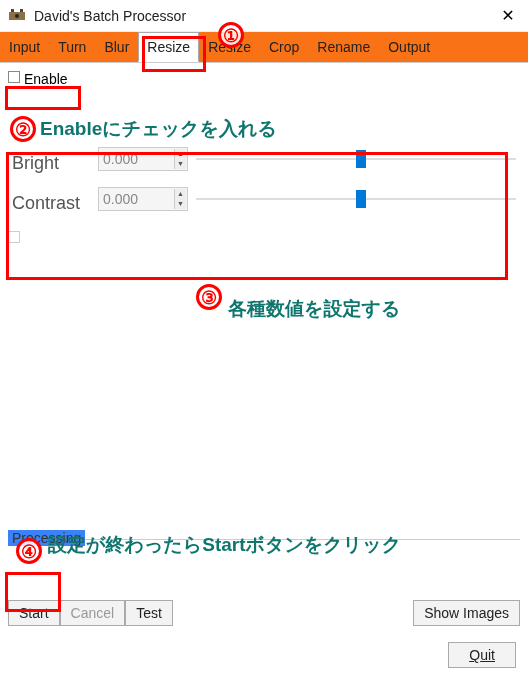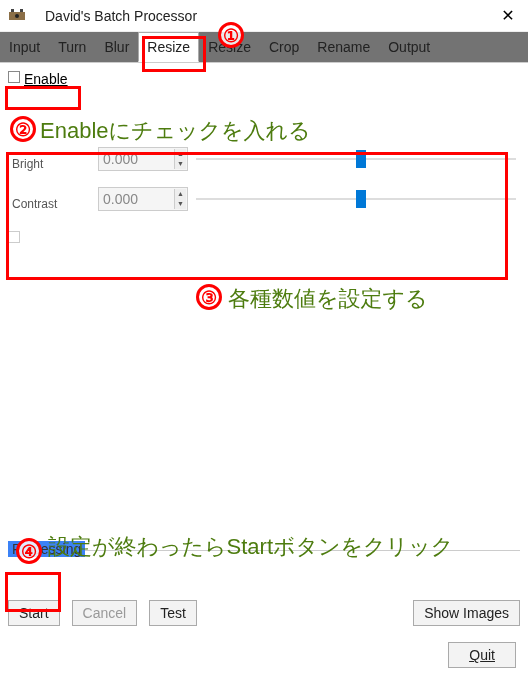--- a/index.html
+++ b/index.html
@@ -17,28 +17,28 @@
     height: 32px;
     display: flex;
     align-items: center;
     padding: 0 8px;
     border-bottom: 1px solid #eee;
     position: relative;
   }
   .titlebar .icon {
     width: 18px; height: 18px; margin-right: 8px;
   }
-  .titlebar .title { flex: 1; font-size: 14px; color: #222; margin-left: 11px; }
+  .titlebar .title { flex: 1; font-size: 14px; color: #222; }
   .titlebar .close {
     width: 40px; text-align: center; font-size: 16px; line-height: 32px;
     position: absolute; right: 0; top: 0;
   }
   .tabs {
     display: flex;
-    background: #737373;
+    background: #f97316;
     border-bottom: 1px solid #ccc;
   }
   .tab {
     padding: 6px 8px;
     font-size: 14px;
     color: #222;
     border: 1px solid transparent;
     position: relative;
   }
   .tab.active {
@@ -46,37 +46,36 @@
     border: 1px solid #aaa;
     border-bottom: 1px solid #fff;
   }
   .body {
     padding: 4px 8px 8px 8px;
     position: relative;
   }
   .enable-row {
     display: flex; align-items: flex-start;
     margin: 4px 0 4px 0;
-    text-decoration: underline;
   }
   .checkbox {
     width: 12px; height: 12px;
     border: 1px solid #888;
     margin-right: 4px;
     background: #fff;
   }
   .params {
     position: relative;
     padding: 8px 4px 8px 4px;
   }
   .param-row {
     display: flex; align-items: center;
     height: 40px;
   }
-  .param-label { width: 86px; color: #555; font-size: 12px; margin-top: 9px; }
+  .param-label { width: 86px; color: #555; font-size: 18px; margin-top: 9px; }
   .spin {
     width: 90px; height: 24px;
     background: #f5f5f5;
     border: 1px solid #ccc;
     display: flex; align-items: center;
     padding: 0 4px;
     color: #888;
     font-size: 14px;
     position: relative;
   }
@@ -112,22 +111,22 @@
     left: 8px; right: 8px; bottom: 54px;
     border-top: 1px solid #ccc;
     padding-top: 0;
   }
   .processing .group-label {
     position: relative; top: -10px;
     background: #3b82f6; padding: 0 4px;
     color: #333; font-size: 14px;
   }
   .btnrow {
-    display:flex; gap:12px;
-    margin-top: 33px;
+    display:flex; gap:0;
+    margin-top: 44px;
   }
   .btn {
     background:#f3f3f3; border:1px solid #aaa;
     padding: 4px 10px; font-size:14px; color:#222;
   }
   .spacer { flex:1; }
   .btn.start { font-weight:normal; }
   .btn.cancel { color:#999; }
   .quitrow {
     position:absolute; right:12px; bottom:12px;
@@ -136,23 +135,23 @@
   .underline { text-decoration: underline; }
 
   
   .anno-box {
     position:absolute;
     border: 3px solid #ff0000;
     pointer-events: none;
   }
   .anno-text {
     position:absolute;
-    color:#4d7c0f;
-    font-size: 22px;
-    font-weight: normal;
+    color:#0f766e;
+    font-size: 19px;
+    font-weight: bold;
     pointer-events: none;
     white-space: nowrap;
   }
   .anno-circle {
     position:absolute;
     width: 26px; height:26px;
     border: 3px solid #ff0000;
     border-radius: 50%;
     color:#ff0000;
     font-size: 18px; font-weight:bold;
@@ -249,17 +248,17 @@
 
 <div class="anno-box" style="left:142px; top:36px; width:64px; height:36px;"></div>
 <div class="anno-circle" style="left:218px; top:22px;">①</div>
 
 <div class="anno-box" style="left:5px; top:86px; width:76px; height:24px;"></div>
 <div class="anno-circle" style="left:10px; top:116px;">②</div>
 <div class="anno-text" style="left:40px; top:116px;">Enableにチェックを入れる</div>
 
 <div class="anno-box" style="left:6px; top:152px; width:502px; height:128px;"></div>
 <div class="anno-circle" style="left:196px; top:284px;">③</div>
-<div class="anno-text" style="left:228px; top:284px;text-align:center;">各種数値を設定する</div>
+<div class="anno-text" style="left:228px; top:296px;text-align:center;">各種数値を設定する</div>
 
 <div class="anno-circle" style="left:16px; top:538px;">④</div>
 <div class="anno-text" style="left:48px; top:532px;">設定が終わったらStartボタンをクリック</div>
 <div class="anno-box" style="left:5px; top:572px; width:56px; height:40px;"></div>
 
 </body></html>

